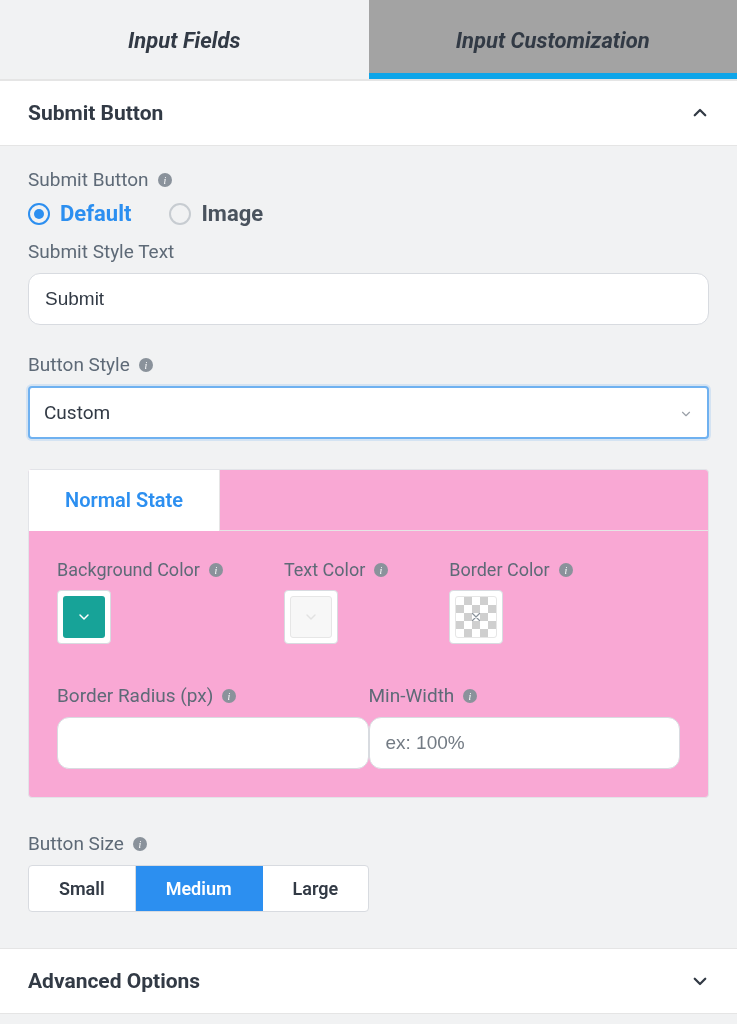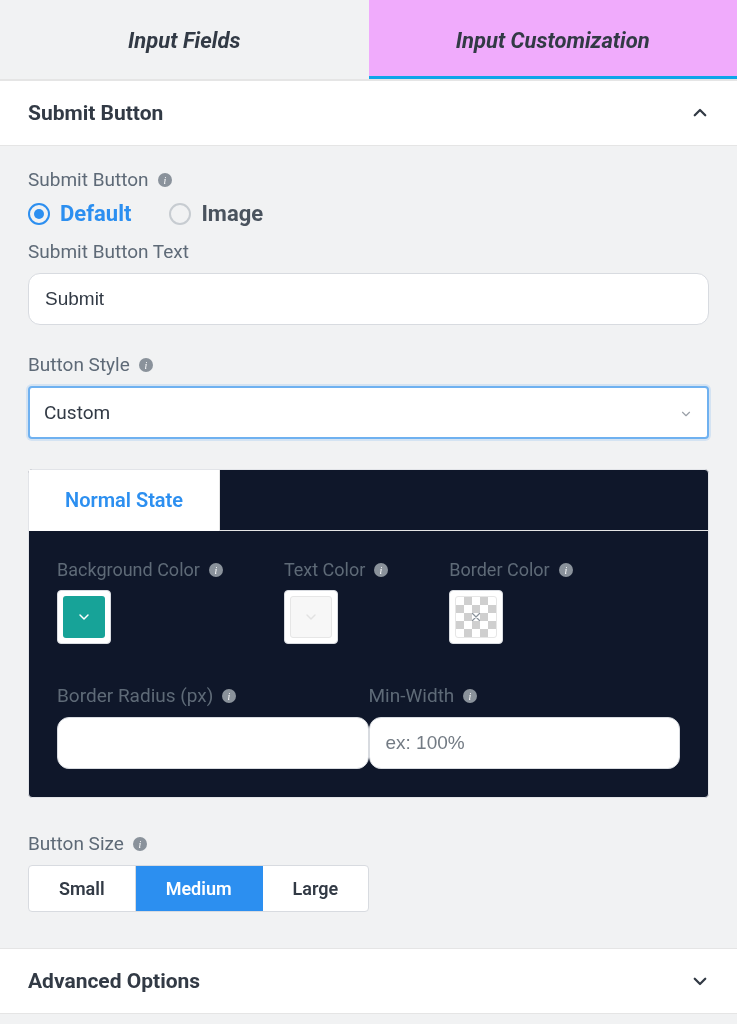--- a/index.html
+++ b/index.html
@@ -21,22 +21,22 @@
   .tab {
     flex: 1;
     text-align: center;
     padding: 28px 0 26px;
     font-size: 22px;
     font-weight: 700;
     color: #323a45;
     cursor: pointer;
   }
   .tab.active {
-    background: #f0abfc;
-    border-bottom: 3px solid #0ea5e9;
+    background: #a3a3a3;
+    border-bottom: 6px solid #0ea5e9;
     padding-bottom: 12px;
   }
 
   
   .acc-row {
     background: #ffffff;
     border-top: 1px solid #e5e5e5;
     border-bottom: 1px solid #e5e5e5;
     display: flex;
     align-items: center;
@@ -118,21 +118,21 @@
     position:absolute;
     right:16px;
     top:50%;
     transform: translateY(-50%);
     width:14px; height:14px;
     pointer-events:none;
   }
 
   
   .card {
-    background:#0f172a;
+    background:#f9a8d4;
     border:1px solid #e2e4e8;
     border-radius:4px;
     margin-top: 30px;
   }
   .state-tabs {
     display:flex;
     border-bottom:1px solid #e5e5e5;
   }
   .state-tab {
     padding: 18px 36px;
@@ -248,21 +248,21 @@
       <span class="lbl">Default</span>
     </div>
     <div class="radio-option unselected">
       <span class="radio unchecked"></span>
       <span class="lbl">Image</span>
     </div>
   </div>
 
   <div class="block-mb">
     <div class="field-label">
-      <span>Submit Button Text</span>
+      <span>Submit Style Text</span>
     </div>
     <input type="text" class="text-input" value="Submit" style="">
   </div>
 
   <div>
     <div class="field-label">
       <span>Button Style</span>
       <span class="info-icon">
         <svg viewBox="0 0 16 16" width="16" height="16">
             <circle cx="8" cy="8" r="7" fill="#8a929b"></circle>

